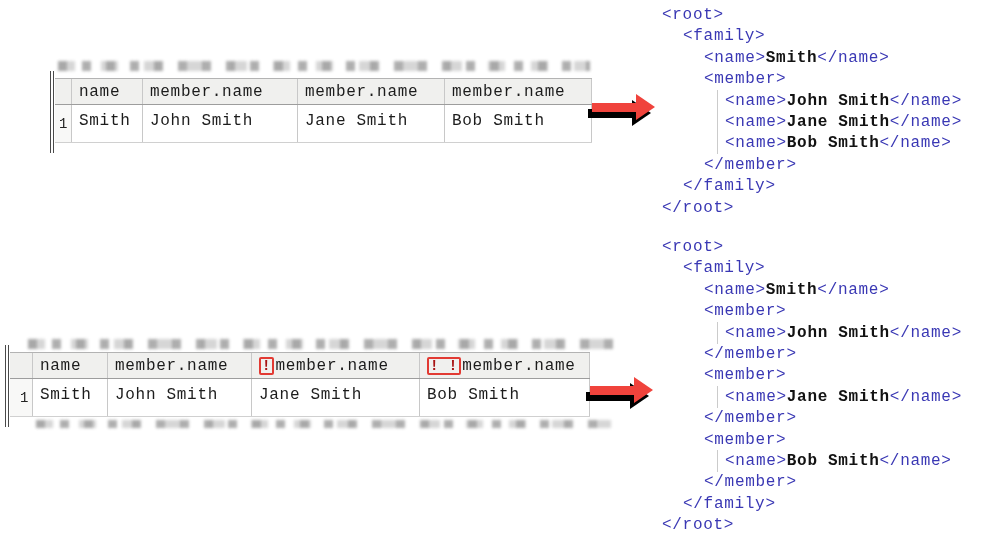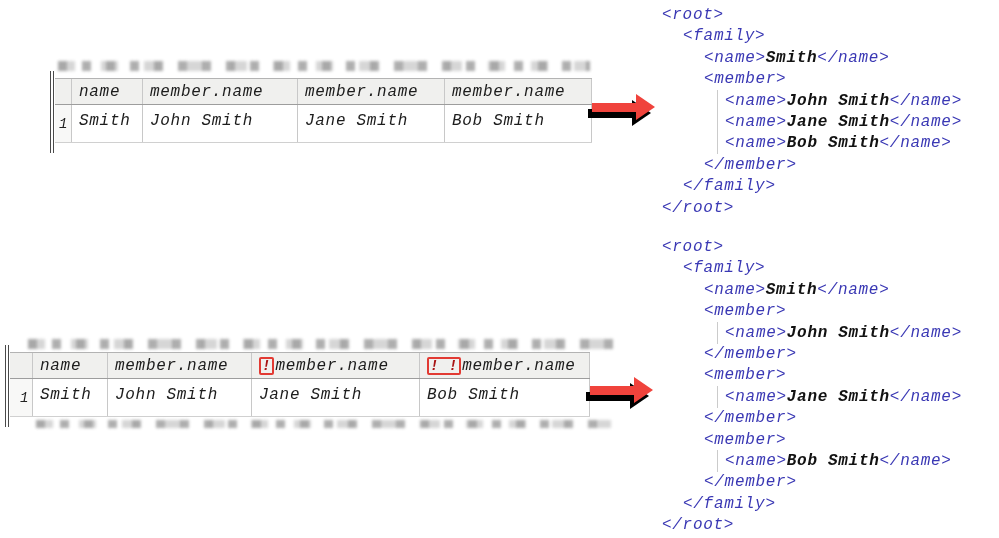--- a/index.html
+++ b/index.html
@@ -14,39 +14,39 @@
 
   
   .grid-table{position:absolute;font-size:16px;letter-spacing:.7px;color:#1c1c1c;}
   .grid-table .edge{position:absolute;width:1px;top:-7px;bottom:-10px;background:#4a4a4a;}
   .grid-table .edge.e1{left:0;}
   .grid-table .edge.e2{left:3px;}
   .tbody{margin-left:5px;background:#fff;border-top:1px solid #b3b3b3;}
   .trow{display:flex;box-sizing:border-box;}
   .trow.hrow{height:26px;background:#f0f0ee;border-bottom:1px solid #9d9d9d;}
   .trow.drow{height:38px;border-bottom:1px solid #d0d0d0;}
-  .cell{box-sizing:border-box;border-right:1px solid #c8c8c8;overflow:hidden;white-space:nowrap;font-style:italic;}
+  .cell{box-sizing:border-box;border-right:1px solid #c8c8c8;overflow:hidden;white-space:nowrap;}
   .gcell{display:flex;align-items:center;justify-content:flex-end;
          padding-right:3px;font-size:14px;color:#222;background:#f8f8f7;}
   .hrow .gcell{background:#f0f0ee;}
   .hcell{display:flex;align-items:center;padding-left:7px;}
   .dcell{padding-left:7px;padding-top:7px;background:#fff;}
   .mark-box{display:inline-block;border:2px solid #e23a33;border-radius:2px;
             padding:0 1px;margin-right:1px;color:#a81414;font-weight:bold;
             font-size:14px;line-height:14px;letter-spacing:1px;}
 
   
   .arrow{position:absolute;width:64px;height:26px;filter:drop-shadow(-4px 6px 0 #000);}
   .arrow .shaft{position:absolute;left:1px;top:9px;width:45px;height:9px;background:#f0433c;}
   .arrow .head{position:absolute;right:0;top:0;width:0;height:0;
                border-top:13px solid transparent;border-bottom:13px solid transparent;
                border-left:19px solid #f0433c;}
 
   
-  .xml-block{position:absolute;font-size:16px;line-height:21.4px;letter-spacing:.7px;white-space:pre;font-style:italic;}
+  .xml-block{position:absolute;font-size:16px;line-height:21.4px;letter-spacing:.7px;white-space:pre;}
   .xline{position:relative;height:21.4px;}
   .xline .tag{color:#3a38b4;}
   .xline .val{color:#121212;font-weight:bold;}
   .xline .guide{position:absolute;top:-1px;height:22px;width:1px;background:#cbcbcb;}
 </style>
 </head>
 <body>
 
 <div class="canvas">
 

